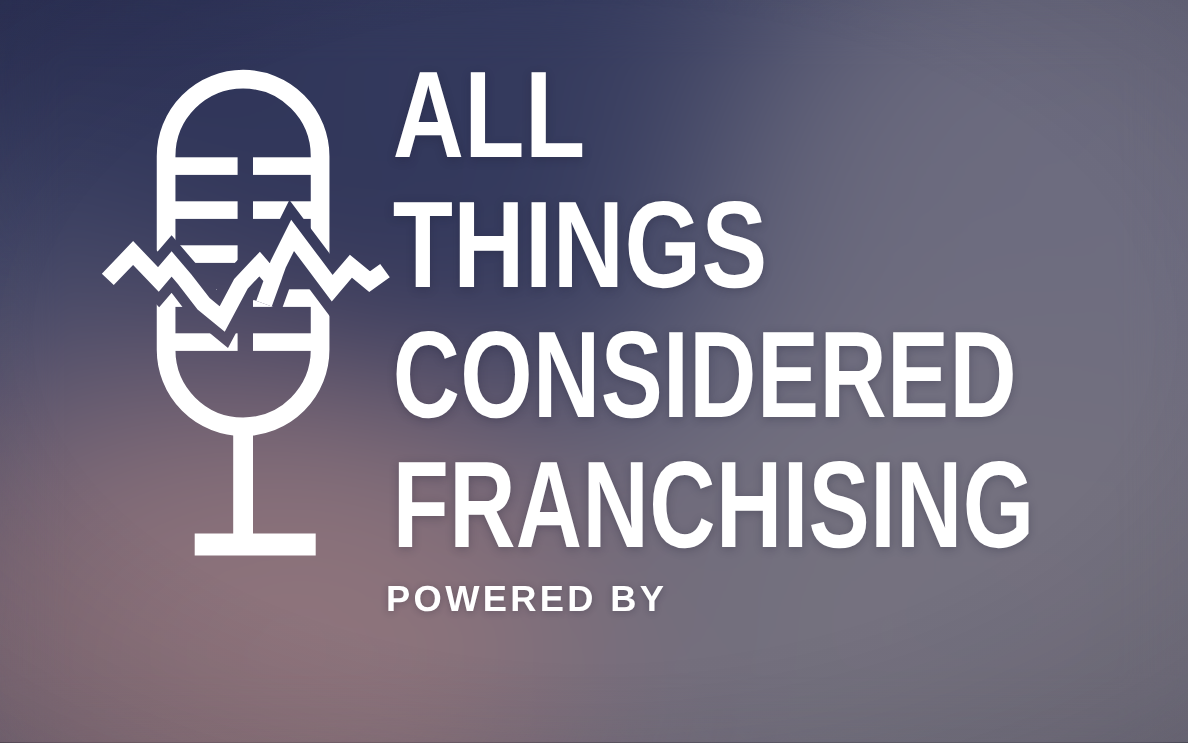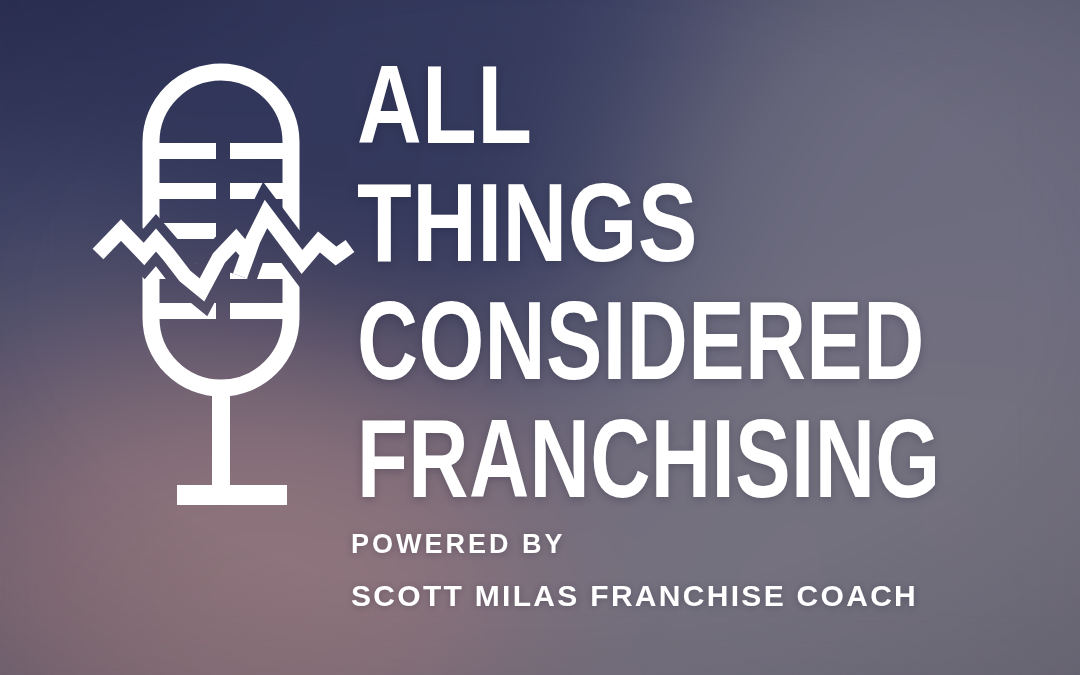--- a/index.html
+++ b/index.html
@@ -141,21 +141,21 @@
   }
   .credit-line {
     display: block;
     color: #ffffff;
     font-family: "Liberation Sans", "DejaVu Sans", sans-serif;
     font-weight: 700;
     white-space: nowrap;
     text-shadow: 0 1px 7px rgba(30,30,50,0.30);
   }
   .c-powered {
-    font-size: 27px;
+    font-size: 33px;
     line-height: 32px;
     letter-spacing: 3.0px;
     margin-bottom: 19px;
   }
   .c-coach {
     font-size: 30px;
     line-height: 34px;
     letter-spacing: 2.3px;
   }
 </style>
@@ -221,17 +221,16 @@
 
     <div class="wordmark">
       <span class="title-line t-all">ALL</span>
       <span class="title-line t-things">THINGS</span>
       <span class="title-line t-considered">CONSIDERED</span>
       <span class="title-line t-franchising">FRANCHISING</span>
     </div>
 
     <div class="credits">
       <span class="credit-line c-powered">POWERED BY</span>
-      <span class="credit-line c-coach">SCOTT MILAS FRANCHISE COACH</span>
     </div>
 
   </div>
 </div>
 
 </body></html>

